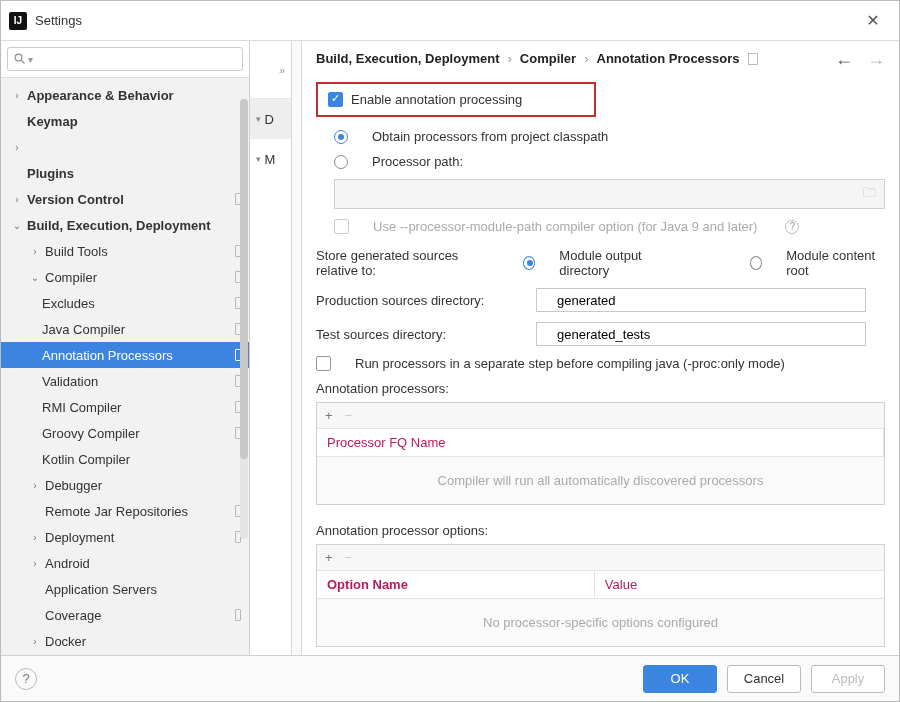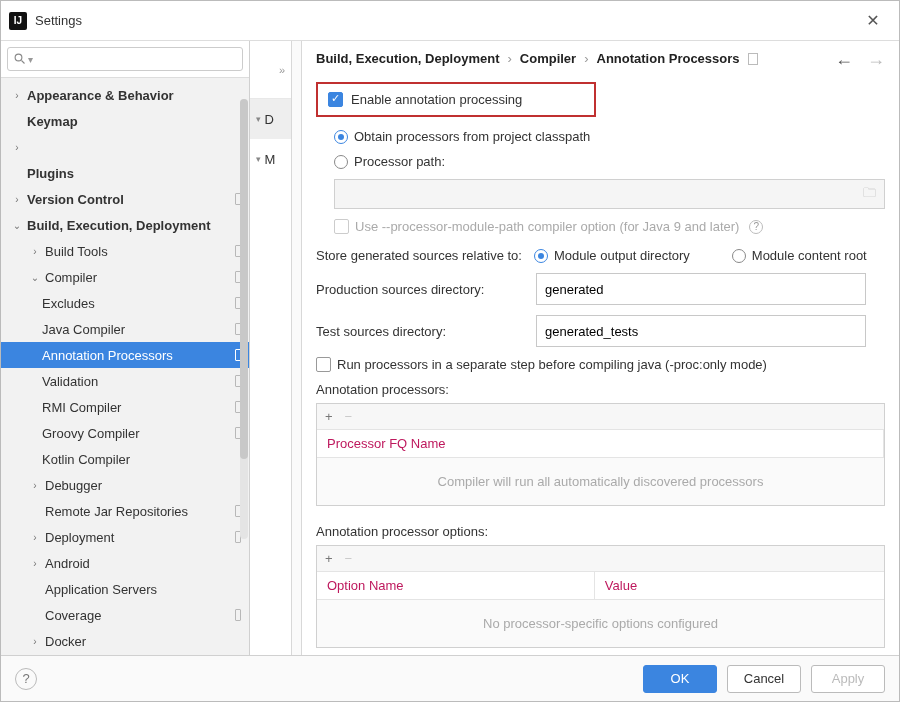--- a/index.html
+++ b/index.html
@@ -48,44 +48,44 @@
 .main { flex: 1; display: flex; flex-direction: column; min-width: 0; }
 .crumbs { display: flex; align-items: center; padding: 10px 14px; gap: 8px; font-weight: bold; color: #222; }
 .crumbs .sep { color: #999; font-weight: normal; }
 .crumbs .trail { width: 10px; height: 12px; border: 1px solid #bbb; }
 .crumbs-nav { margin-left: auto; display: flex; gap: 14px; color: #bbb; font-weight: normal; }
 .crumbs-nav span { cursor: pointer; font-size: 18px; line-height: 14px; }
 .crumbs-nav span.enabled { color: #555; }
 
 .content { flex: 1; overflow: auto; padding: 6px 14px 10px 14px; }
 .highlight-box { border: 2px solid #c03030; padding: 8px 10px; width: 280px; display: inline-flex; align-items: center; gap: 8px; margin-bottom: 12px; }
-.row { display: flex; align-items: center; margin-bottom: 10px; gap: 6px; }
+.row { display: flex; align-items: center; margin-bottom: 10px; gap: 24px; }
 .row.indent { padding-left: 18px; }
 .row label { color: #333; }
 .row .disabled { color: #aaa; }
 .cb { width: 15px; height: 15px; border: 1px solid #999; border-radius: 2px; display: inline-block; position: relative; background: #fff; }
 .cb.checked { background: #3b85e0; border-color: #3b85e0; }
 .cb.checked::after { content: "✓"; color: #fff; font-size: 11px; position: absolute; top: -1px; left: 2px; }
 .cb.disabled { border-color: #ccc; }
 .radio { width: 14px; height: 14px; border: 1px solid #888; border-radius: 50%; display: inline-block; position: relative; background: #fff; }
 .radio.checked { border-color: #3b85e0; }
 .radio.checked::after { content: ""; width: 6px; height: 6px; background: #3b85e0; border-radius: 50%; position: absolute; top: 3px; left: 3px; }
 .pathbox { flex: 1; height: 30px; border: 1px solid #d0d0d0; background: #f5f5f5; display: flex; align-items: center; padding: 0 8px; color: #bbb; margin-left: 18px; }
 .pathbox .foldericon { margin-left: auto; color: #bbb; }
 .formrow { display: flex; align-items: center; margin-bottom: 10px; }
 .formrow .flabel { width: 220px; }
-.formrow input[type=text] { flex: 1; max-width: 330px; height: 32px; border: 1px solid #c8c8c8; padding: 0 8px; }
+.formrow input[type=text] { flex: 1; max-width: 330px; height: 24px; border: 1px solid #c8c8c8; padding: 0 20px; }
 .section-label { margin: 6px 0 6px 0; }
 .tbl { border: 1px solid #d0d0d0; }
 .tbl .tbar { display: flex; align-items: center; height: 26px; background: #f7f7f7; border-bottom: 1px solid #e4e4e4; padding: 0 8px; gap: 12px; color: #777; }
 .tbl .tbar .minus { color: #c8c8c8; }
 .tbl .thdr { display: flex; border-bottom: 1px solid #e4e4e4; }
 .tbl .thdr .th { padding: 6px 10px; color: #be185d; }
 .tbl .thdr .th:first-child { flex: 1; border-right: 1px solid #e4e4e4; }
-.tbl .thdr .th.opt { width: 49%; border-right: 1px solid #e4e4e4; }
+.tbl .thdr .th.opt { width: 49%; border-right: 1px solid #e4e4e4; font-weight: bold; }
 .tbl .thdr .th.val { width: 51%; }
 .tbl .tempty { padding: 16px 10px; text-align: center; color: #aaa; background: #fafafa; }
 .help-q { width:14px; height:14px; border:1px solid #bbb; border-radius:50%; display:inline-flex; align-items:center; justify-content:center; font-size:10px; color:#999; margin-left:4px;}
 
 
 .footer { height: 46px; border-top: 1px solid #d0d0d0; display: flex; align-items: center; padding: 0 14px; gap: 10px; background: #fafafa; }
 .footer .help { width: 22px; height: 22px; border: 1px solid #bbb; border-radius: 50%; display: flex; align-items: center; justify-content: center; color: #777; font-size: 13px; }
 .footer .spacer { flex: 1; }
 .btn { min-width: 74px; height: 28px; border: 1px solid #bbb; background: #fff; border-radius: 3px; padding: 0 14px; cursor: pointer; color: #333; }
 .btn.primary { background: #3b85e0; border-color: #3b85e0; color: #fff; }

